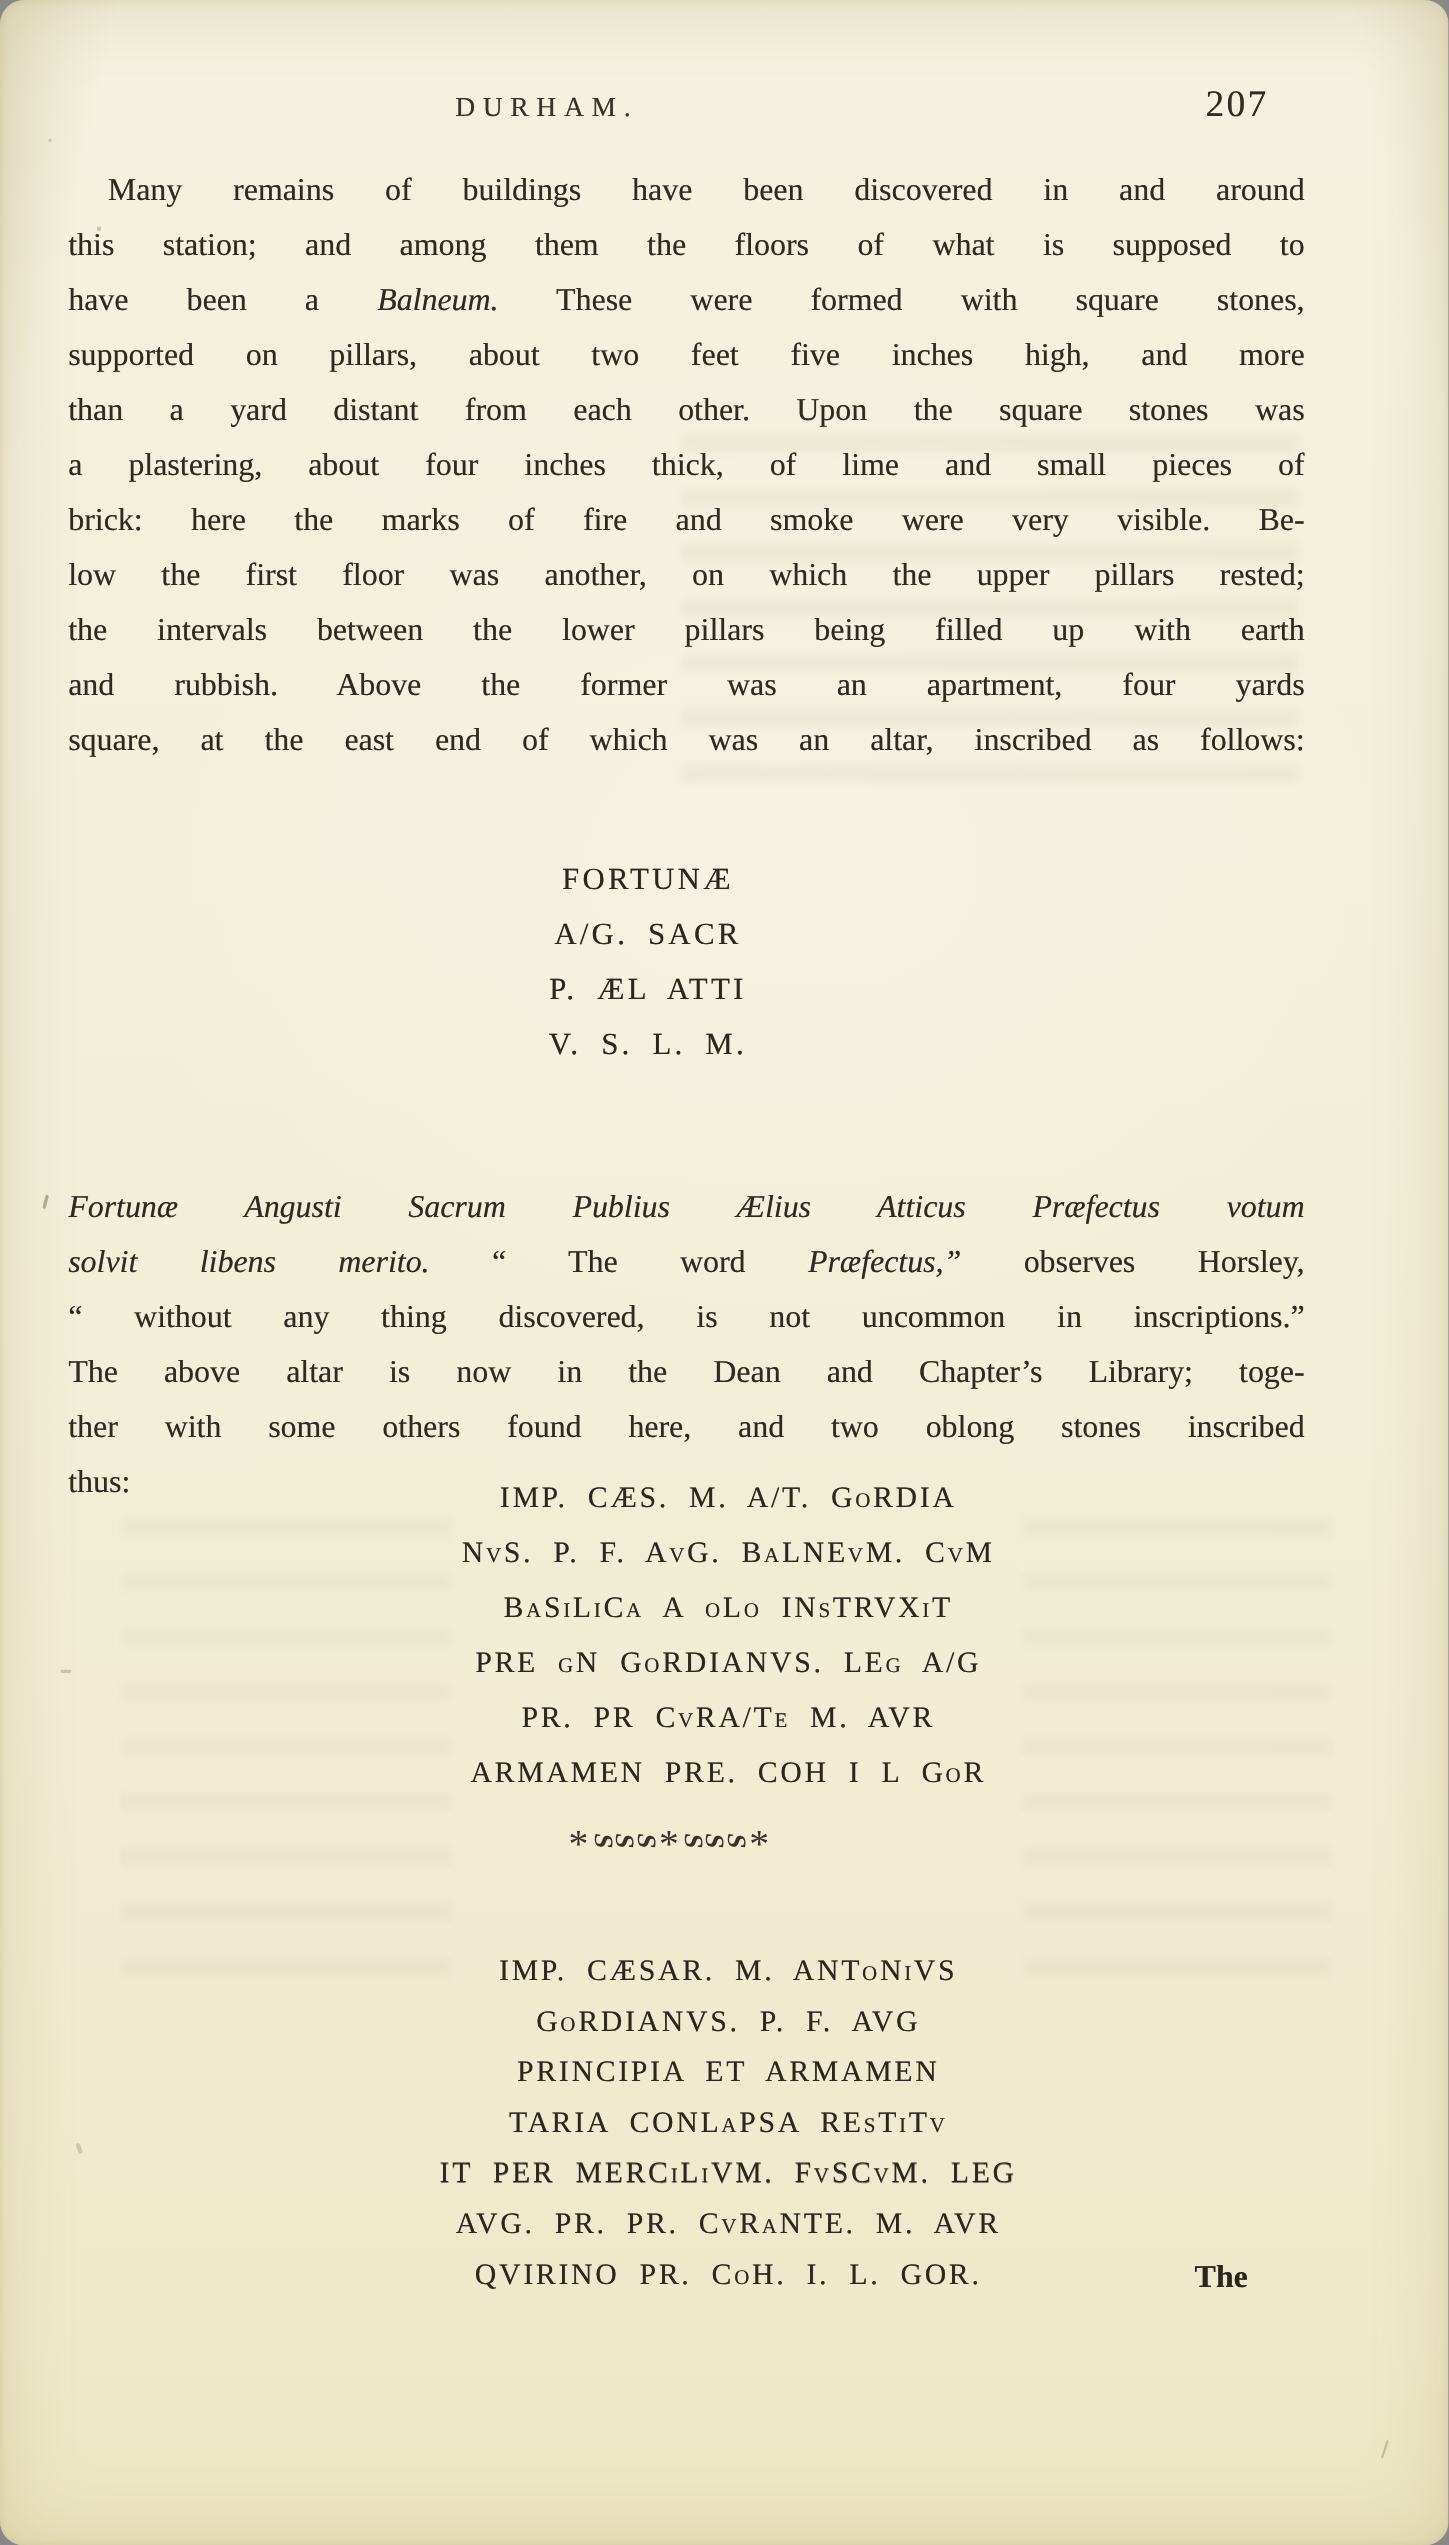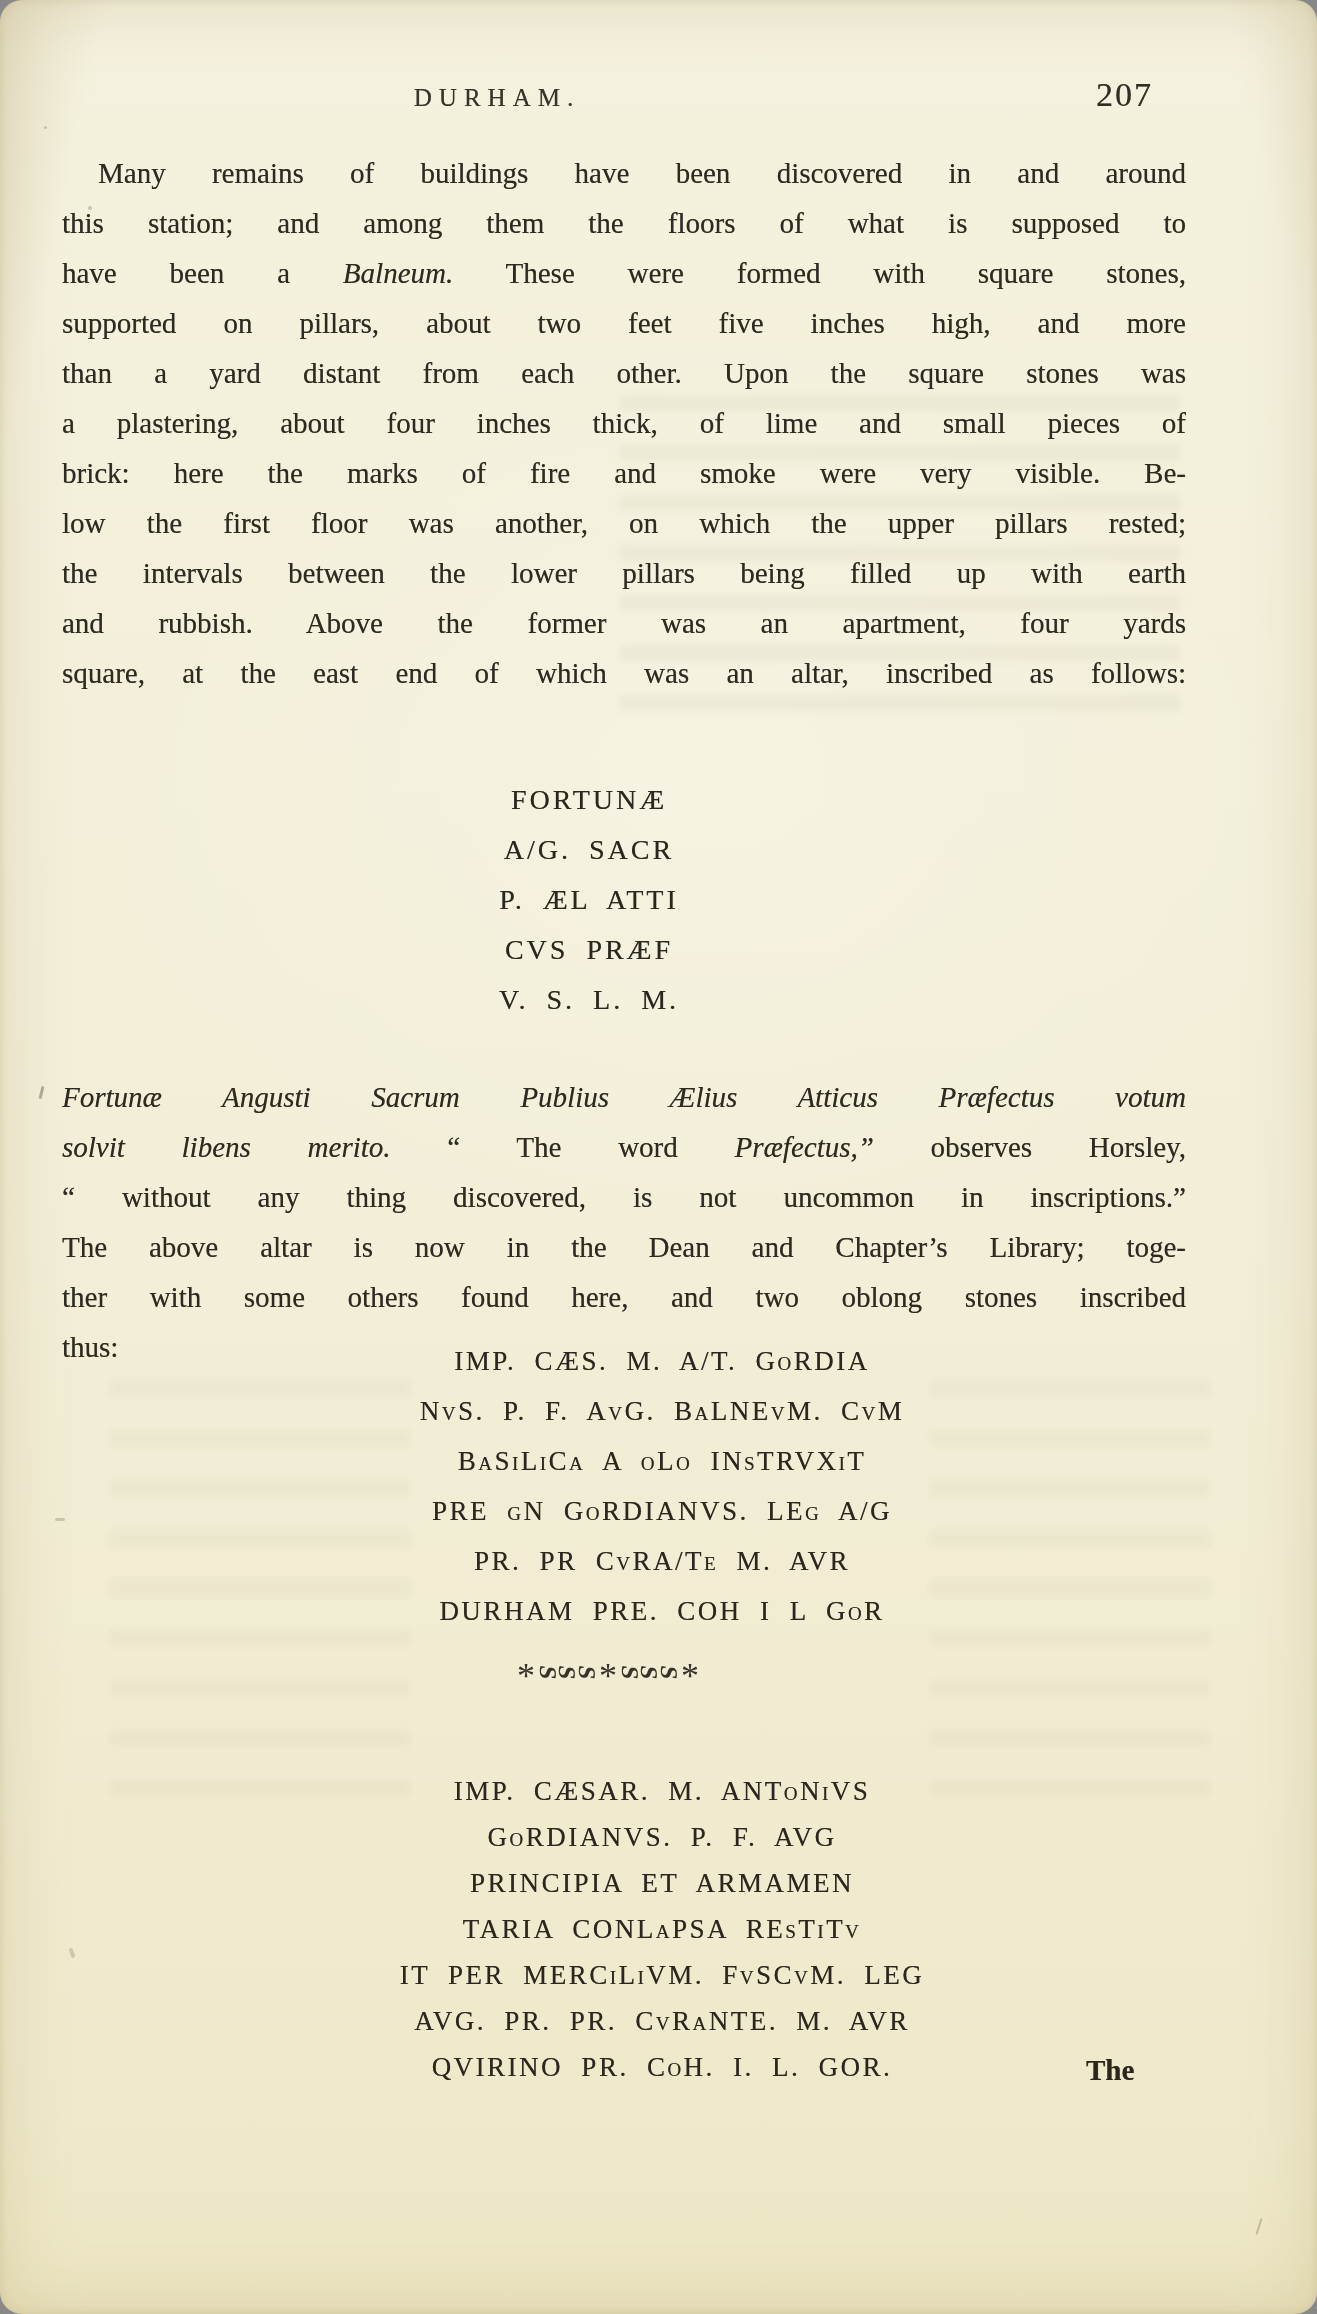--- a/index.html
+++ b/index.html
@@ -100,40 +100,39 @@
     <div class="jline">low the first floor was another, on which the upper pillars rested;</div>
     <div class="jline">the intervals between the lower pillars being filled up with earth</div>
     <div class="jline">and rubbish. Above the former was an apartment, four yards</div>
     <div class="jline">square, at the east end of which was an altar, inscribed as follows:</div>
   </div>
 
   <div class="inscription altar-block ink">
     <div class="iline">FORTUNÆ</div>
     <div class="iline">A/G. SACR</div>
     <div class="iline">P. ÆL ATTI</div>
-    <div class="iline">CVS PRÆF</div>
     <div class="iline">V. S. L. M.</div>
   </div>
 
   <div class="para ink" style="top:1072px;">
     <div class="jline it">Fortunæ Angusti Sacrum Publius Ælius Atticus Præfectus votum</div>
     <div class="jline"><span class="it">solvit libens merito.</span><span> “ The word </span><span class="it">Præfectus,”</span><span> observes Horsley,</span></div>
     <div class="jline">“ without any thing discovered, is not uncommon in inscriptions.”</div>
     <div class="jline">The above altar is now in the Dean and Chapter’s Library; toge-</div>
     <div class="jline">ther with some others found here, and two oblong stones inscribed</div>
     <div class="pline">thus:</div>
   </div>
 
   <div class="inscription stone1-block ink">
     <div class="iline">IMP. CÆS. M. A/T. GoRDIA</div>
     <div class="iline">NvS. P. F. AvG. BaLNEvM. CvM</div>
     <div class="iline">BaSiLiCa A oLo INsTRVXiT</div>
     <div class="iline">PRE gN GoRDIANVS. LEg A/G</div>
     <div class="iline">PR. PR CvRA/Te M. AVR</div>
-    <div class="iline">DURHAM PRE. COH I L GoR</div>
+    <div class="iline">ARMAMEN PRE. COH I L GoR</div>
   </div>
 
   <div class="ornament">
     <span class="orn-a">*</span><span class="orn-s">S</span><span class="orn-s">S</span><span class="orn-s">S</span><span class="orn-a">*</span><span class="orn-s">S</span><span class="orn-s">S</span><span class="orn-s">S</span><span class="orn-a">*</span>
   </div>
 
   <div class="inscription stone2-block ink">
     <div class="iline">IMP. CÆSAR. M. ANToNiVS</div>
     <div class="iline">GoRDIANVS. P. F. AVG</div>
     <div class="iline">PRINCIPIA ET ARMAMEN</div>

